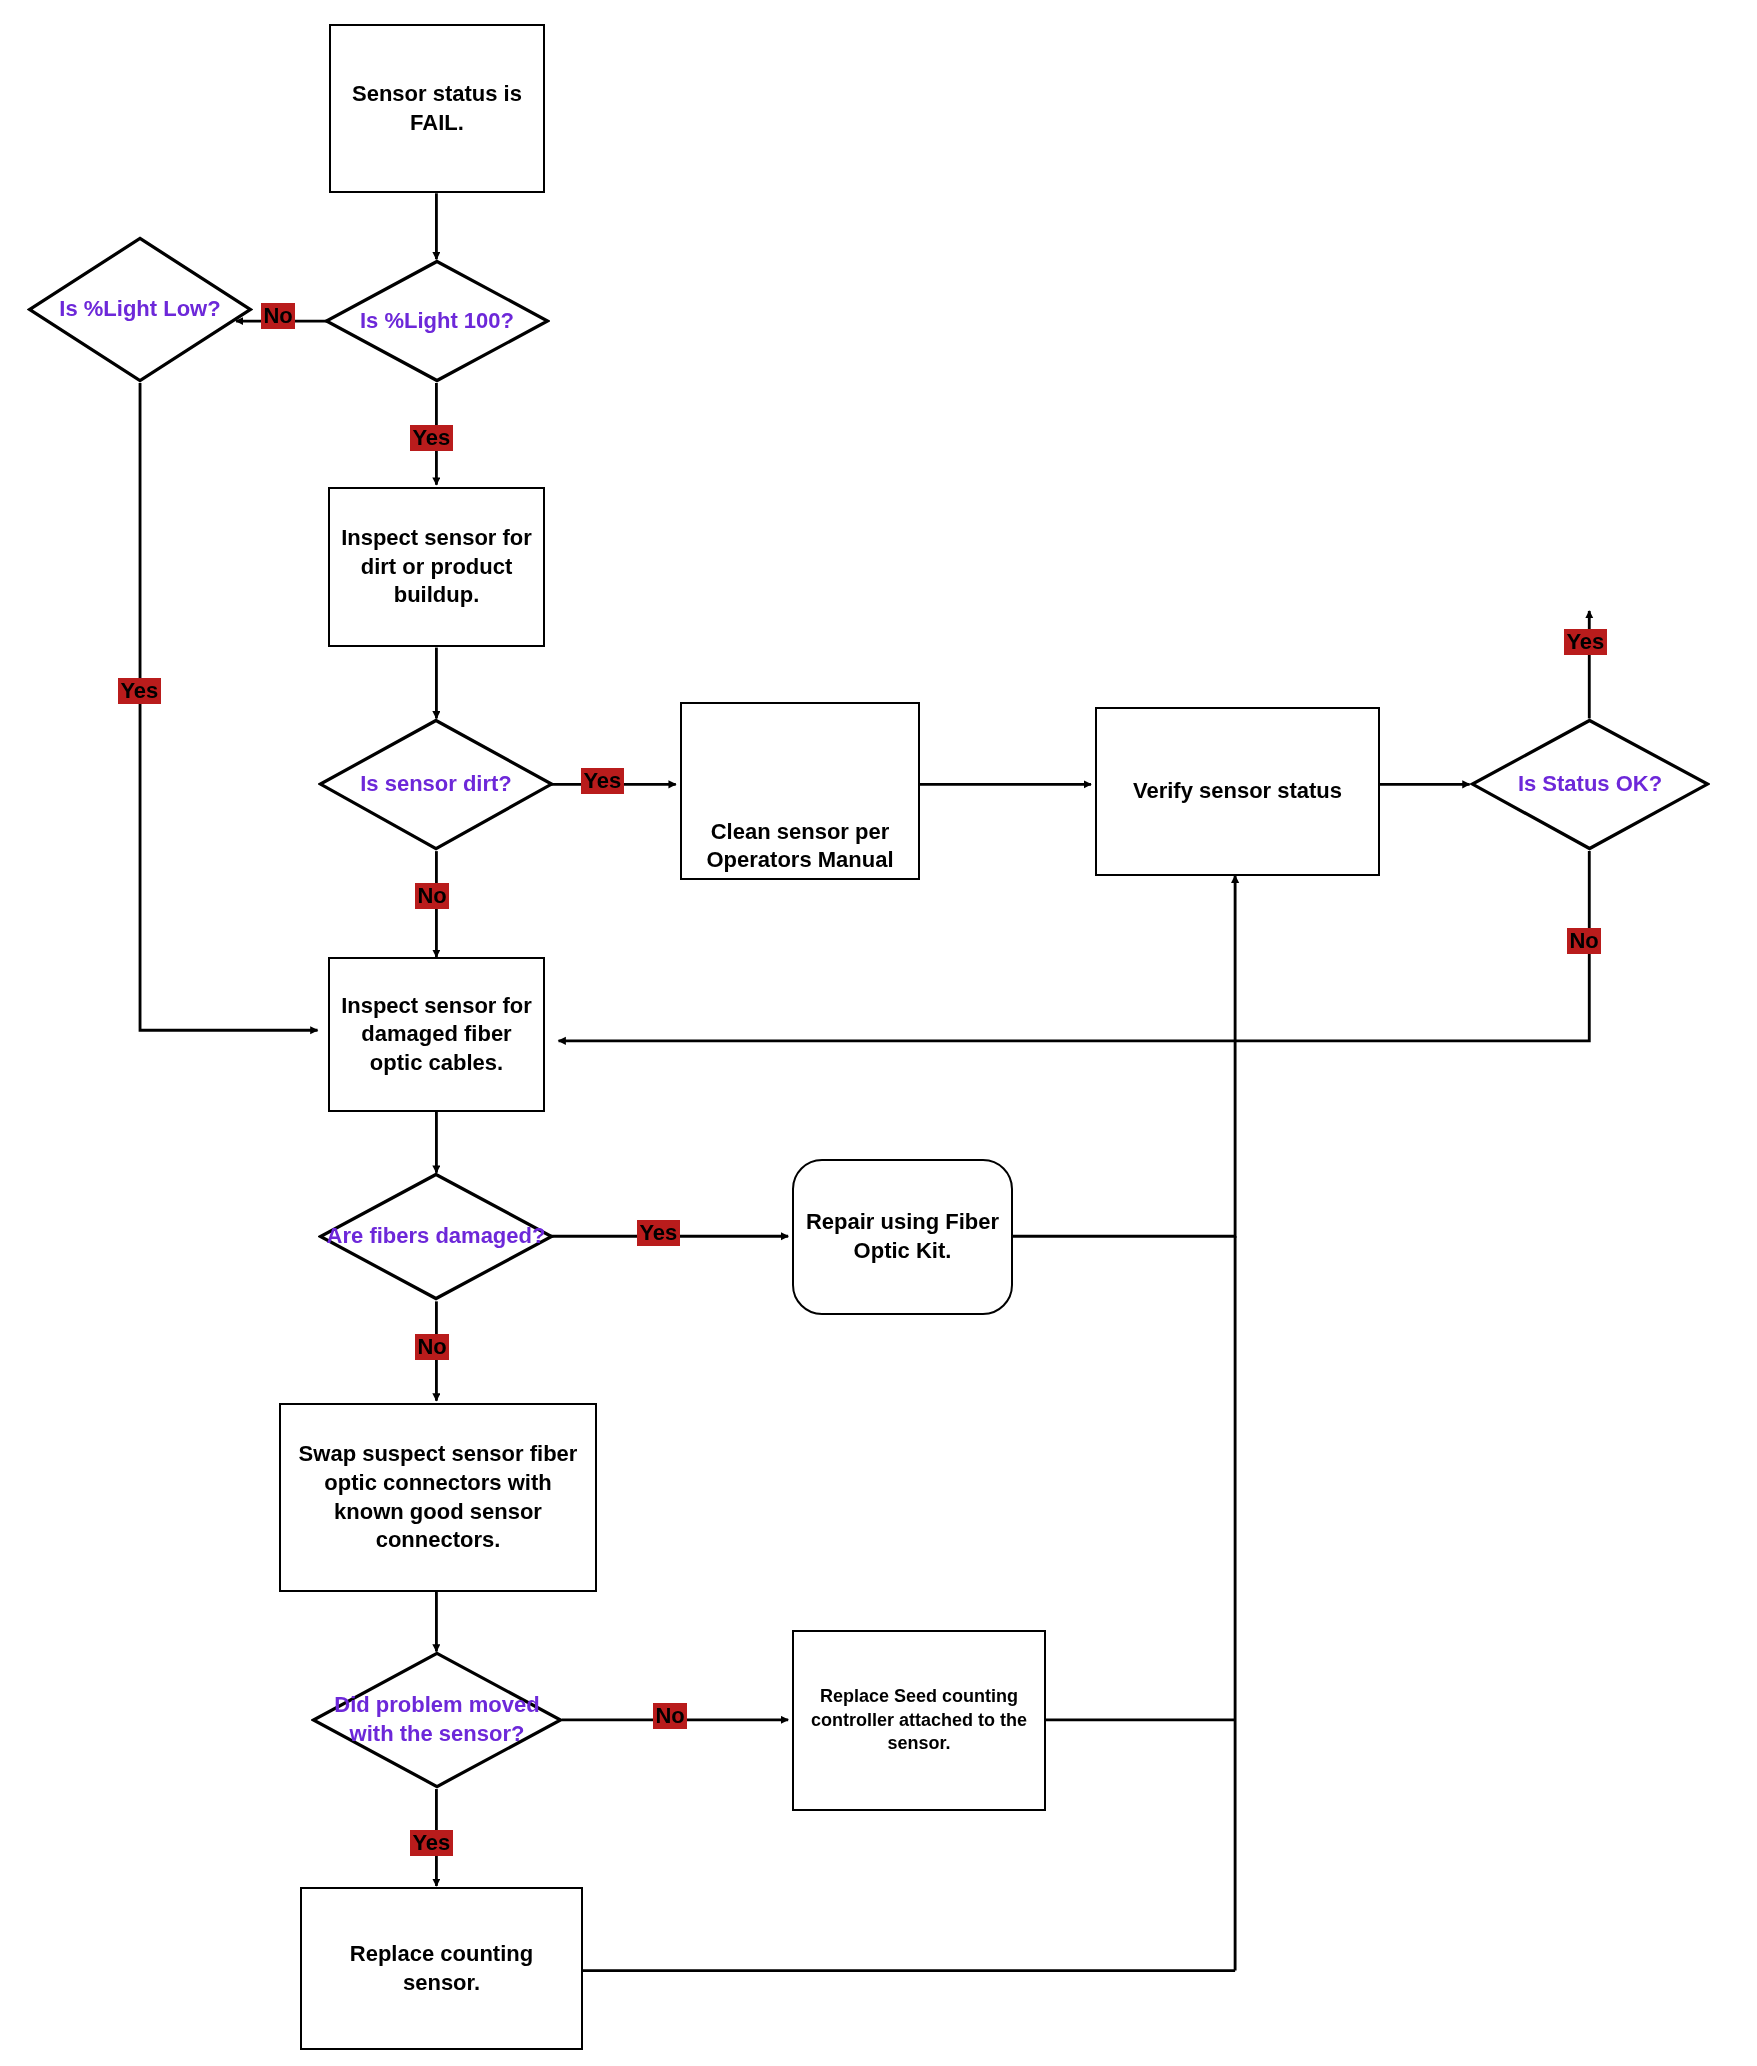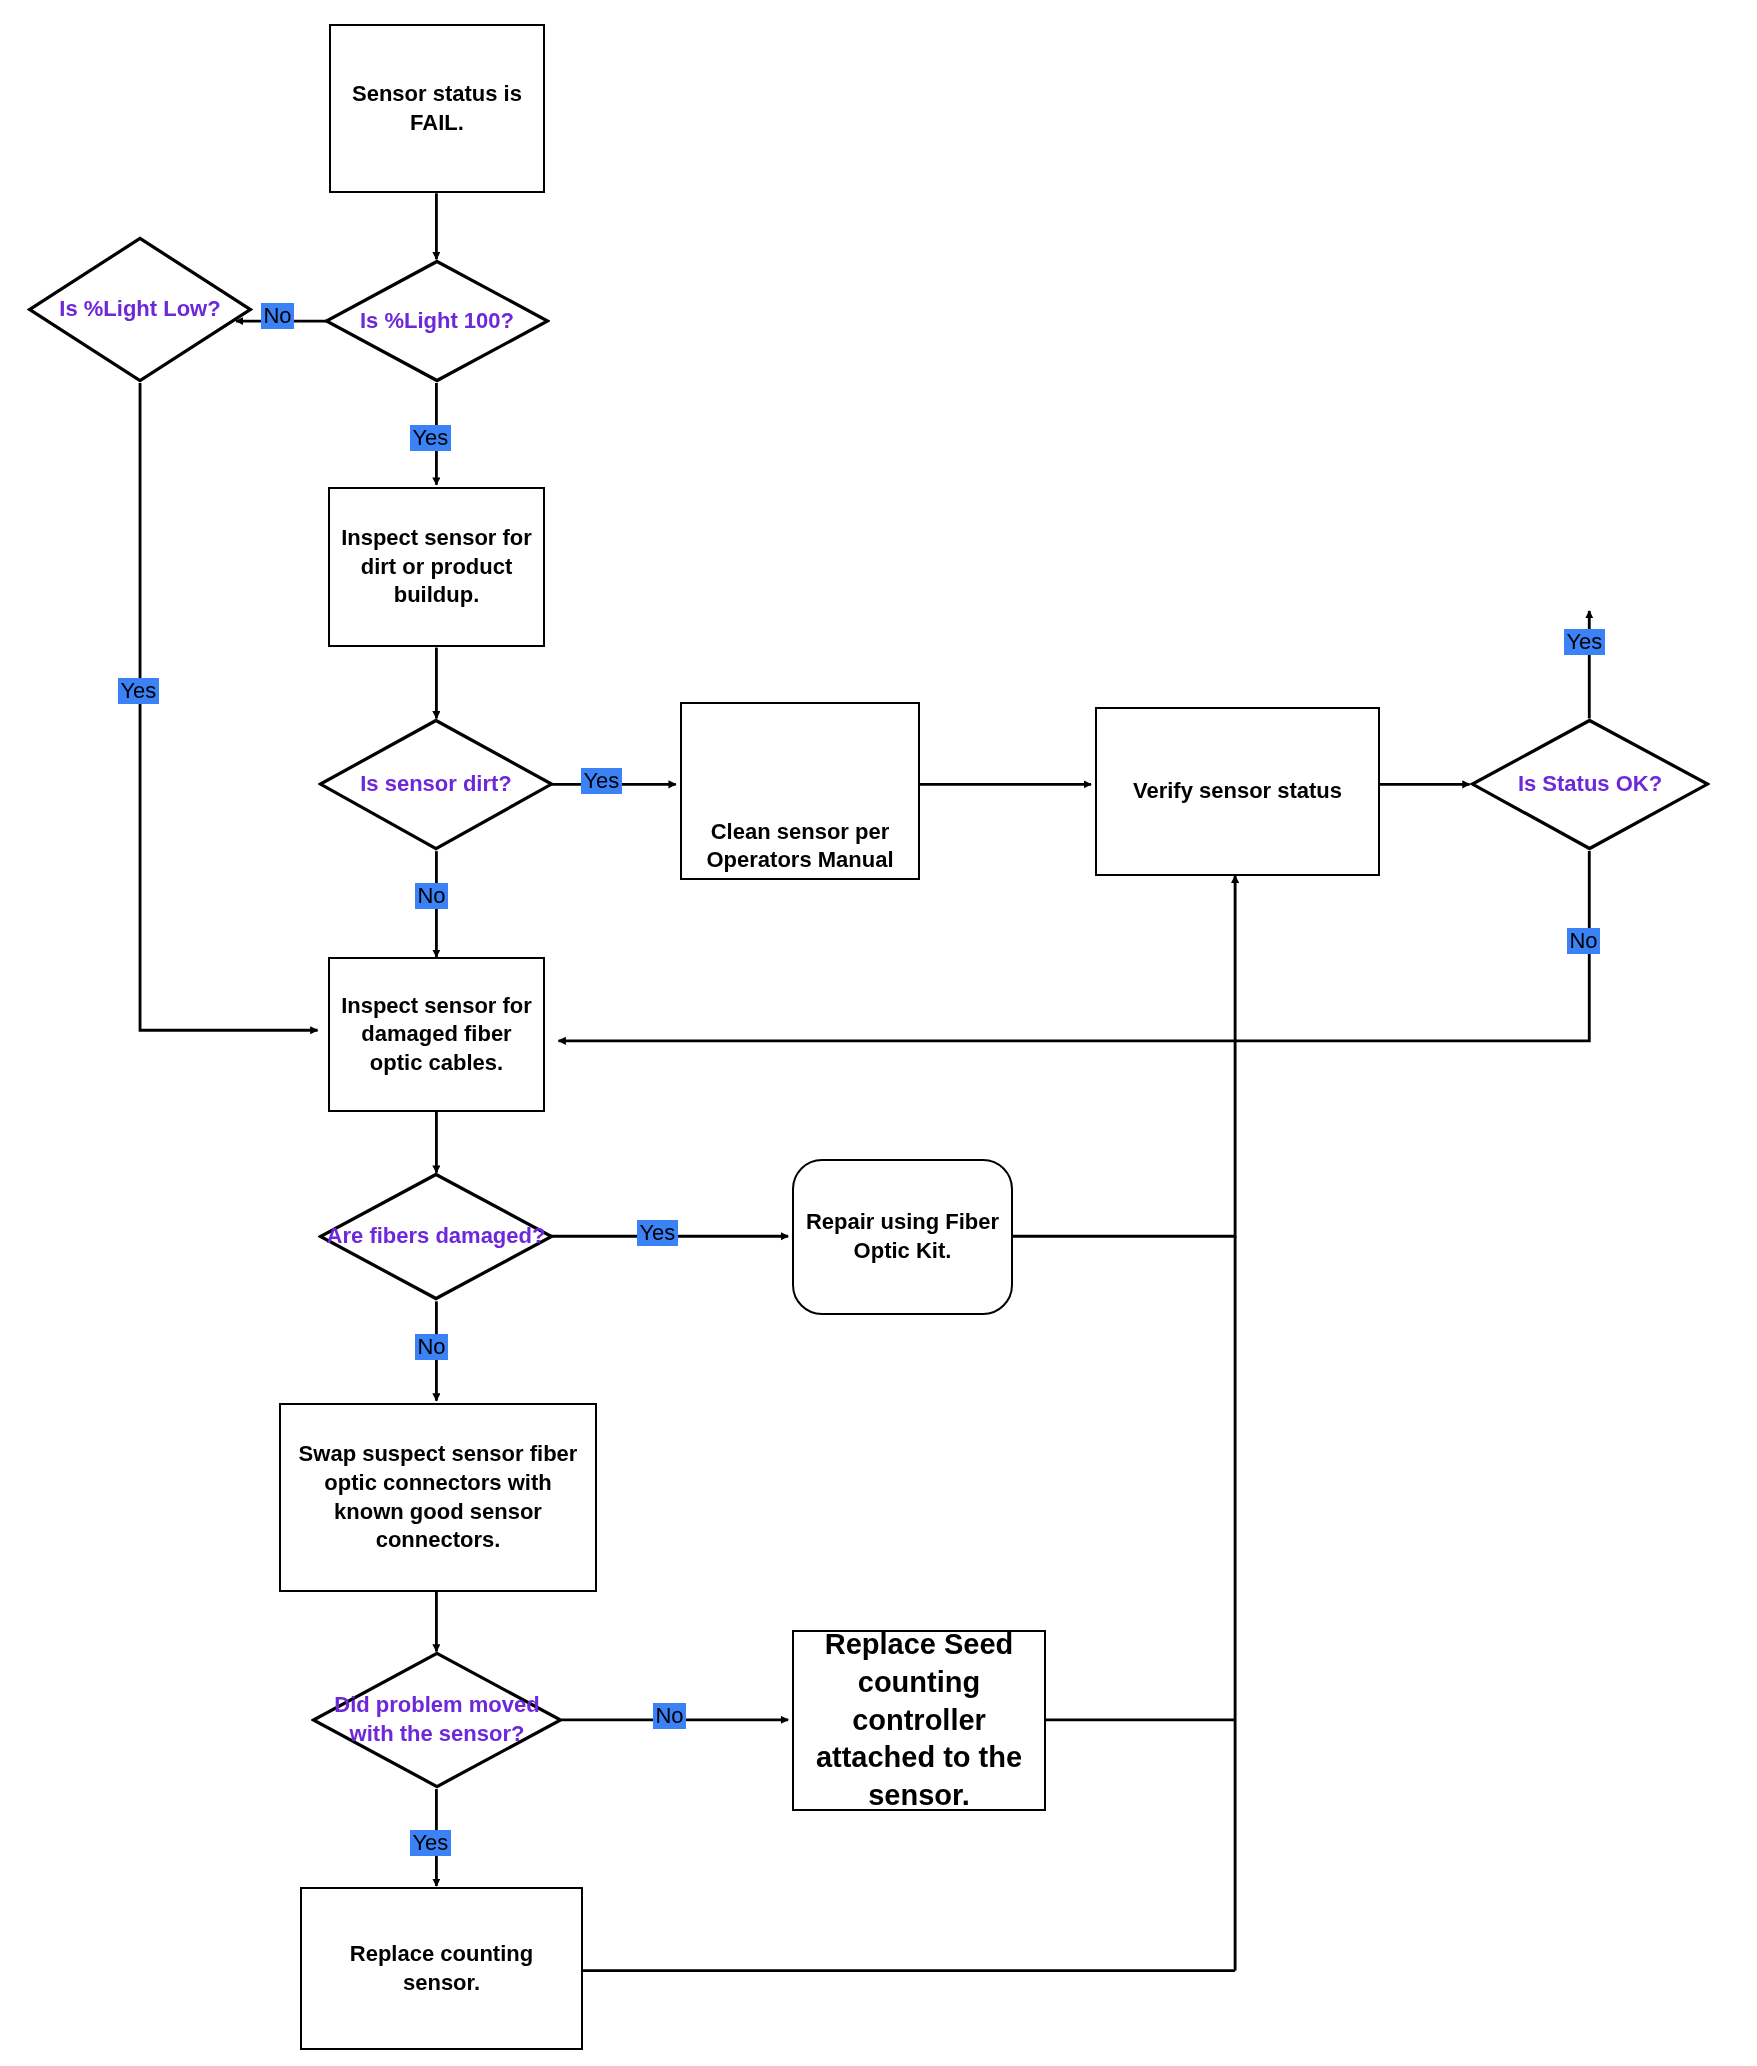--- a/index.html
+++ b/index.html
@@ -53,22 +53,22 @@
     justify-content: center;
     text-align: center;
     font-weight: bold;
     color: #6d28d9;
     line-height: 1.3;
     pointer-events: none;
   }
   .edge-label {
     position: absolute;
     color: #000000;
-    font-weight: normal;
-    background: #3b82f6;
+    font-weight: bold;
+    background: #b91c1c;
     padding: 0 2.4px;
     white-space: nowrap;
   }
   svg.edges {
     position: absolute;
     left: 0;
     top: 0;
     width: 1757px;
     height: 2067px;
     pointer-events: none;
@@ -195,21 +195,21 @@
     <span>Swap suspect sensor fiber optic connectors with known good sensor connectors.</span>
   </div>
 
   <div class="diamond-wrap" style="left:311px; top:1651px; width:252px; height:138px;">
     <svg class="diamond-shape" viewBox="0 0 310 170" preserveAspectRatio="none">
       <polygon points="155,3 307,85 155,167 3,85" fill="#ffffff" stroke="#000000" stroke-width="4"></polygon>
     </svg>
     <div class="diamond-label" style="font-size:22px;">Did problem moved with the sensor?</div>
   </div>
 
-  <div class="node box" style="left:792px; top:1630px; width:254px; height:181px; font-size:29px;">
+  <div class="node box" style="left:792px; top:1630px; width:254px; height:181px; font-size:18px;">
     <span>Replace Seed counting controller attached to the sensor.</span>
   </div>
 
   <div class="node box" style="left:300px; top:1887px; width:283px; height:163px; font-size:22px;">
     <span>Replace counting sensor.</span>
   </div>
 
   <div class="edge-label" style="left:261px; top:303px; font-size:22px;">No</div>
   <div class="edge-label" style="left:410px; top:425px; font-size:22px;">Yes</div>
   <div class="edge-label" style="left:118px; top:678px; font-size:22px;">Yes</div>

